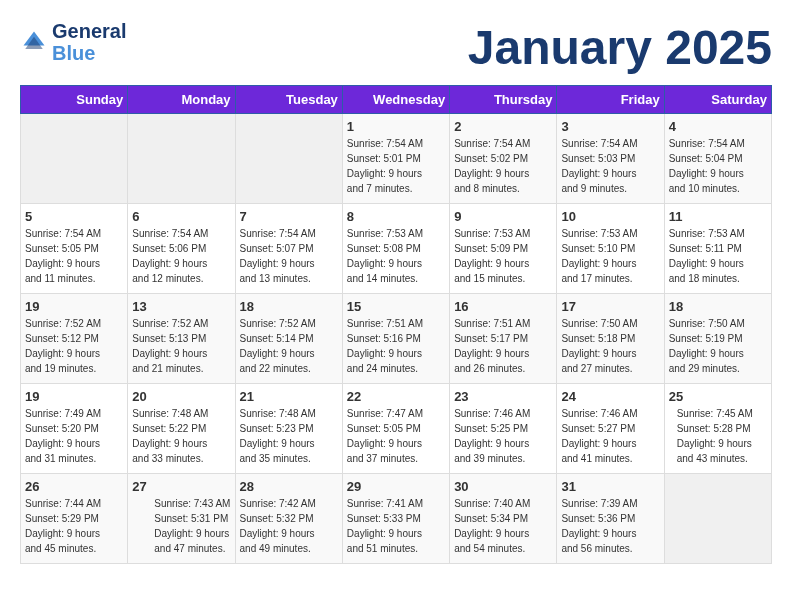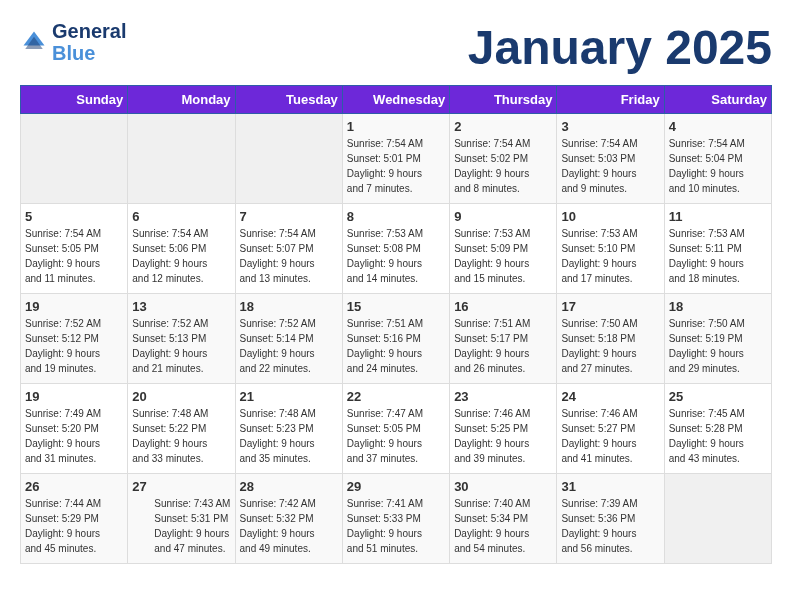--- a/index.html
+++ b/index.html
@@ -287,21 +287,21 @@
         </td>
         <td>
           <span class="day-num">24</span>
           <div class="day-info" style="white-space: pre-line;">Sunrise: 7:46 AM
 Sunset: 5:27 PM
 Daylight: 9 hours
 and 41 minutes.</div>
         </td>
         <td>
           <span class="day-num">25</span>
-          <div class="day-info" style="white-space: pre-line;">Sunrise: 7:45 AM
+          <div class="day-info" style="white-space: pre-line; margin-left: 8px;">Sunrise: 7:45 AM
 Sunset: 5:28 PM
 Daylight: 9 hours
 and 43 minutes.</div>
         </td>
       </tr>
       <tr>
         <td>
           <span class="day-num">26</span>
           <div class="day-info" style="white-space: pre-line;">Sunrise: 7:44 AM
 Sunset: 5:29 PM

